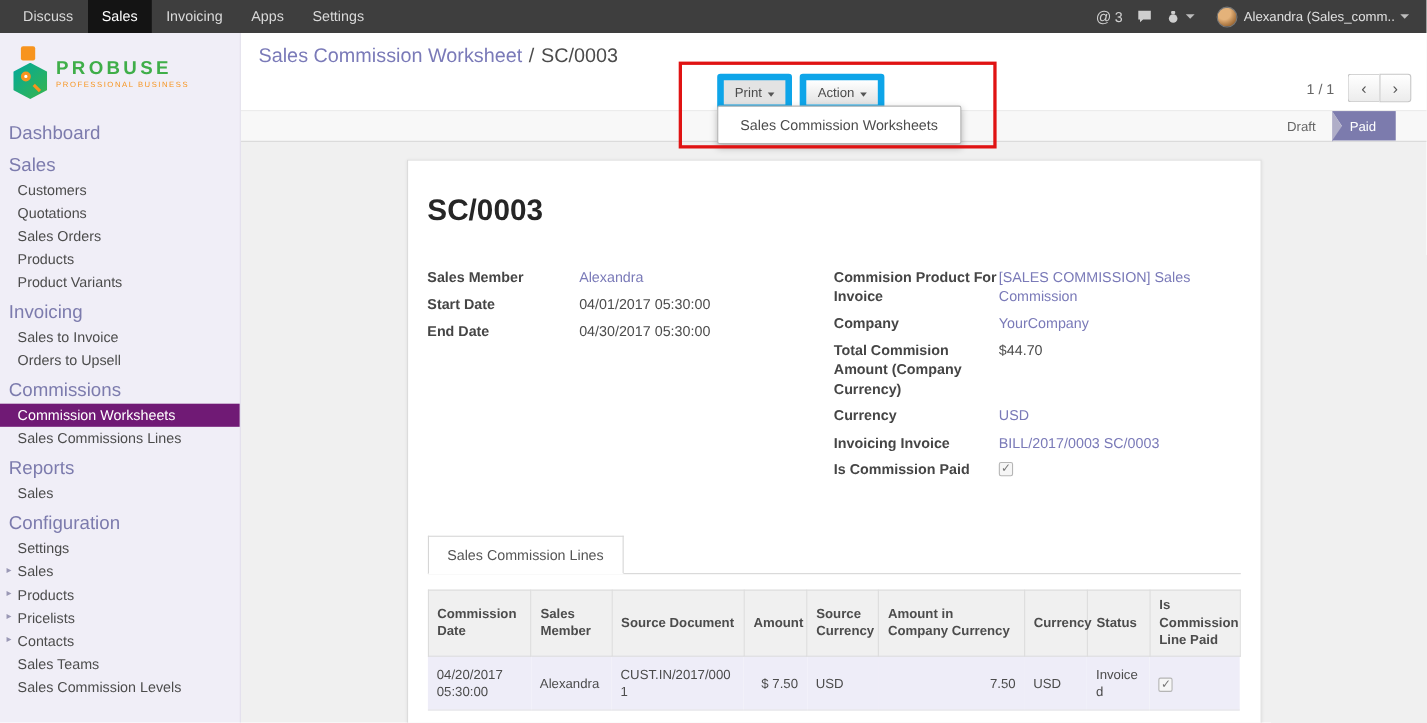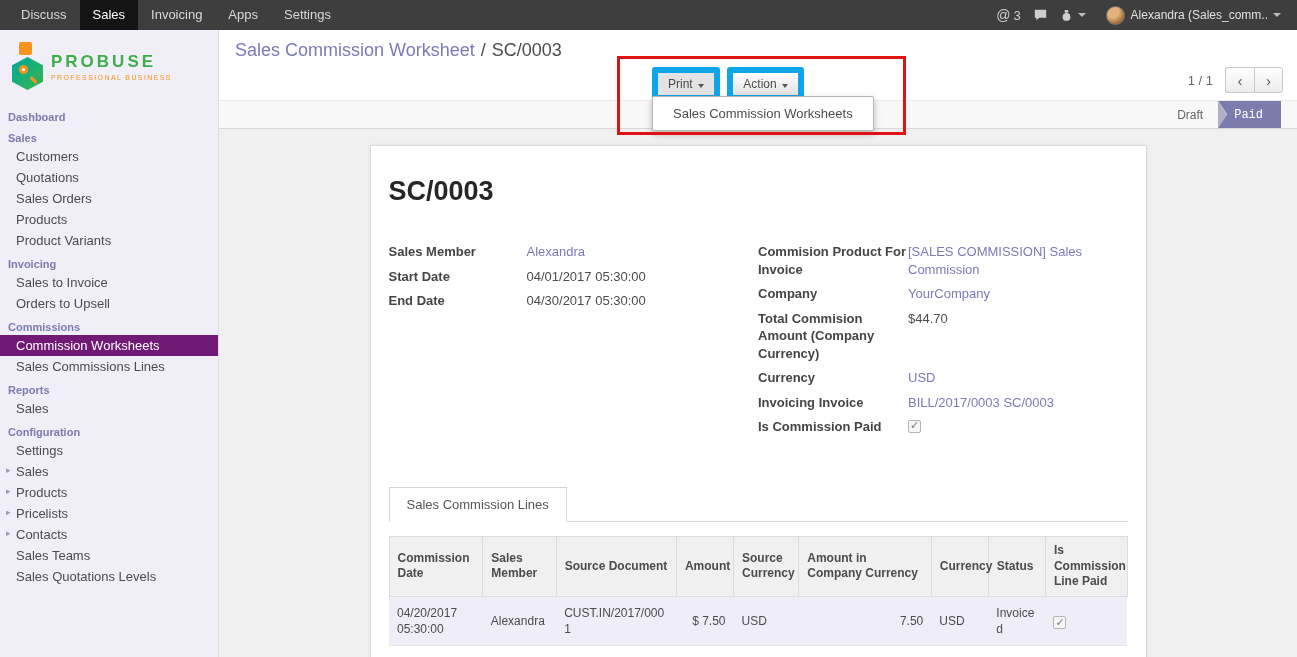--- a/index.html
+++ b/index.html
@@ -27,21 +27,21 @@
   .logo { display: flex; align-items: center; gap: 7px; padding: 12px 6px 14px 10px; cursor: pointer; }
   .logo-art { position: relative; width: 34px; height: 48px; flex-shrink: 0; }
   .cube { position: absolute; top: 0; left: 9px; width: 13px; height: 13px; background: #f7941e; border-radius: 2px; }
   .hex { position: absolute; bottom: 0; left: 2px; width: 31px; height: 33px;
          background: linear-gradient(135deg, #00a99d, #39b54a);
          clip-path: polygon(50% 0,100% 25%,100% 75%,50% 100%,0 75%,0 25%); }
   .mag { position: absolute; top: 8px; left: 7px; width: 9px; height: 9px; border: 3px solid #f7941e; border-radius: 50%; background: #fff; }
   .mag-handle { position: absolute; bottom: 6px; right: 8px; width: 3px; height: 8px; background: #f7941e; transform: rotate(-45deg); }
   .logo-name { color: #3fae49; font-weight: bold; font-size: 17px; letter-spacing: 3px; }
   .logo-tagline { color: #f7941e; font-size: 7px; letter-spacing: 1.4px; margin-top: 2px; white-space: nowrap; }
-  .side-head { display: block; color: #7c7bad; font-weight: bold; font-size: 11px;
+  .side-head { display: block; color: #7c7bad; font-weight: normal; font-size: 17px;
                padding: 3px 8px 2px; margin-top: 4px; text-decoration: none; cursor: pointer; }
   .side-item { display: block; position: relative; color: #4c4c4c; font-size: 13px;
                padding: 3px 8px 3px 16px; text-decoration: none; cursor: pointer; white-space: nowrap; }
   .side-item.selected { background: #701a75; color: #fff; }
   .tri { position: absolute; left: 6px; top: 4px; font-size: 9px; color: #9a98b5; }
   
   .main { flex: 1; min-width: 0; display: flex; flex-direction: column; background: #f0f0f0; position: relative; }
   .control-panel { height: 70px; background: #fff; position: relative; flex-shrink: 0; }
   .breadcrumb { position: absolute; left: 16px; top: 10px; font-size: 18px; color: #4c4c4c; white-space: nowrap; }
   .breadcrumb a { color: #7a7ab8; text-decoration: none; cursor: pointer; }
@@ -63,22 +63,22 @@
                color: #555; font-size: 15px; line-height: 1; cursor: pointer; font-family: inherit; }
   .pager-btn.prev { border-radius: 3px 0 0 3px; border-right: none; }
   .pager-btn.next { border-radius: 0 3px 3px 0; }
   
   .statusbar { height: 29px; flex-shrink: 0; background: #f8f8f8; border-top: 1px solid #ececec;
                border-bottom: 1px solid #d8d8d8; display: flex; justify-content: flex-end; align-items: stretch; }
   .status { font-size: 12px; line-height: 28px; padding: 0 15px; cursor: pointer; }
   .status.draft { color: #666; }
   .chev { width: 0; height: 0; border-top: 14px solid transparent; border-bottom: 14px solid transparent;
           border-left: 9px solid #b0aec8; margin-right: -9px; }
-  .status.paid { background: #7c7bad; color: #fff; padding: 0 18px 0 16px; margin-right: 16px;
-                 clip-path: polygon(0 0, 100% 0, 100% 100%, 0 100%, 9px 50%); font-family: Liberation Mono, monospace; }
+  .status.paid { background: #7c7bad; color: #fff; padding: 0 18px 0 16px; margin-right: 28px;
+                 clip-path: polygon(0 0, 100% 0, 100% 100%, 0 100%, 9px 50%); }
   
   .content { flex: 1; overflow: hidden; position: relative; }
   .sheet { width: 777px; margin: 16px auto 0; min-height: 545px; background: #fff;
            border: 1px solid #dcdcdc; box-shadow: 0 0 3px rgba(0,0,0,.08); padding: 30px 18px 24px; }
   .sheet-title { font-size: 27px; font-weight: bold; color: #262626; margin: 0 0 36px; }
   .fields { display: flex; }
   .fcol { width: 50%; }
   .fcol.left { padding-right: 26px; }
   .frow { display: flex; align-items: flex-start; margin-bottom: 7px; }
   .frow label { width: 138px; flex-shrink: 0; font-weight: bold; font-size: 13px; color: #454545; line-height: 1.35; }
@@ -172,21 +172,21 @@
       <a class="side-item">Sales Commissions Lines</a>
       <a class="side-head">Reports</a>
       <a class="side-item">Sales</a>
       <a class="side-head">Configuration</a>
       <a class="side-item">Settings</a>
       <a class="side-item"><span class="tri">▸</span><span>Sales</span></a>
       <a class="side-item"><span class="tri">▸</span><span>Products</span></a>
       <a class="side-item"><span class="tri">▸</span><span>Pricelists</span></a>
       <a class="side-item"><span class="tri">▸</span><span>Contacts</span></a>
       <a class="side-item">Sales Teams</a>
-      <a class="side-item">Sales Quotations Levels</a>
+      <a class="side-item">Sales Commission Levels</a>
     </div>
   </nav>
 
   <div class="main">
     <div class="control-panel">
       <div class="breadcrumb">
         <a>Sales Commission Worksheet</a><span class="sep">/</span><span>SC/0003</span>
       </div>
       <div class="cp-buttons">
         <button class="btn open"><span>Print</span><span class="caret-b"></span></button>

